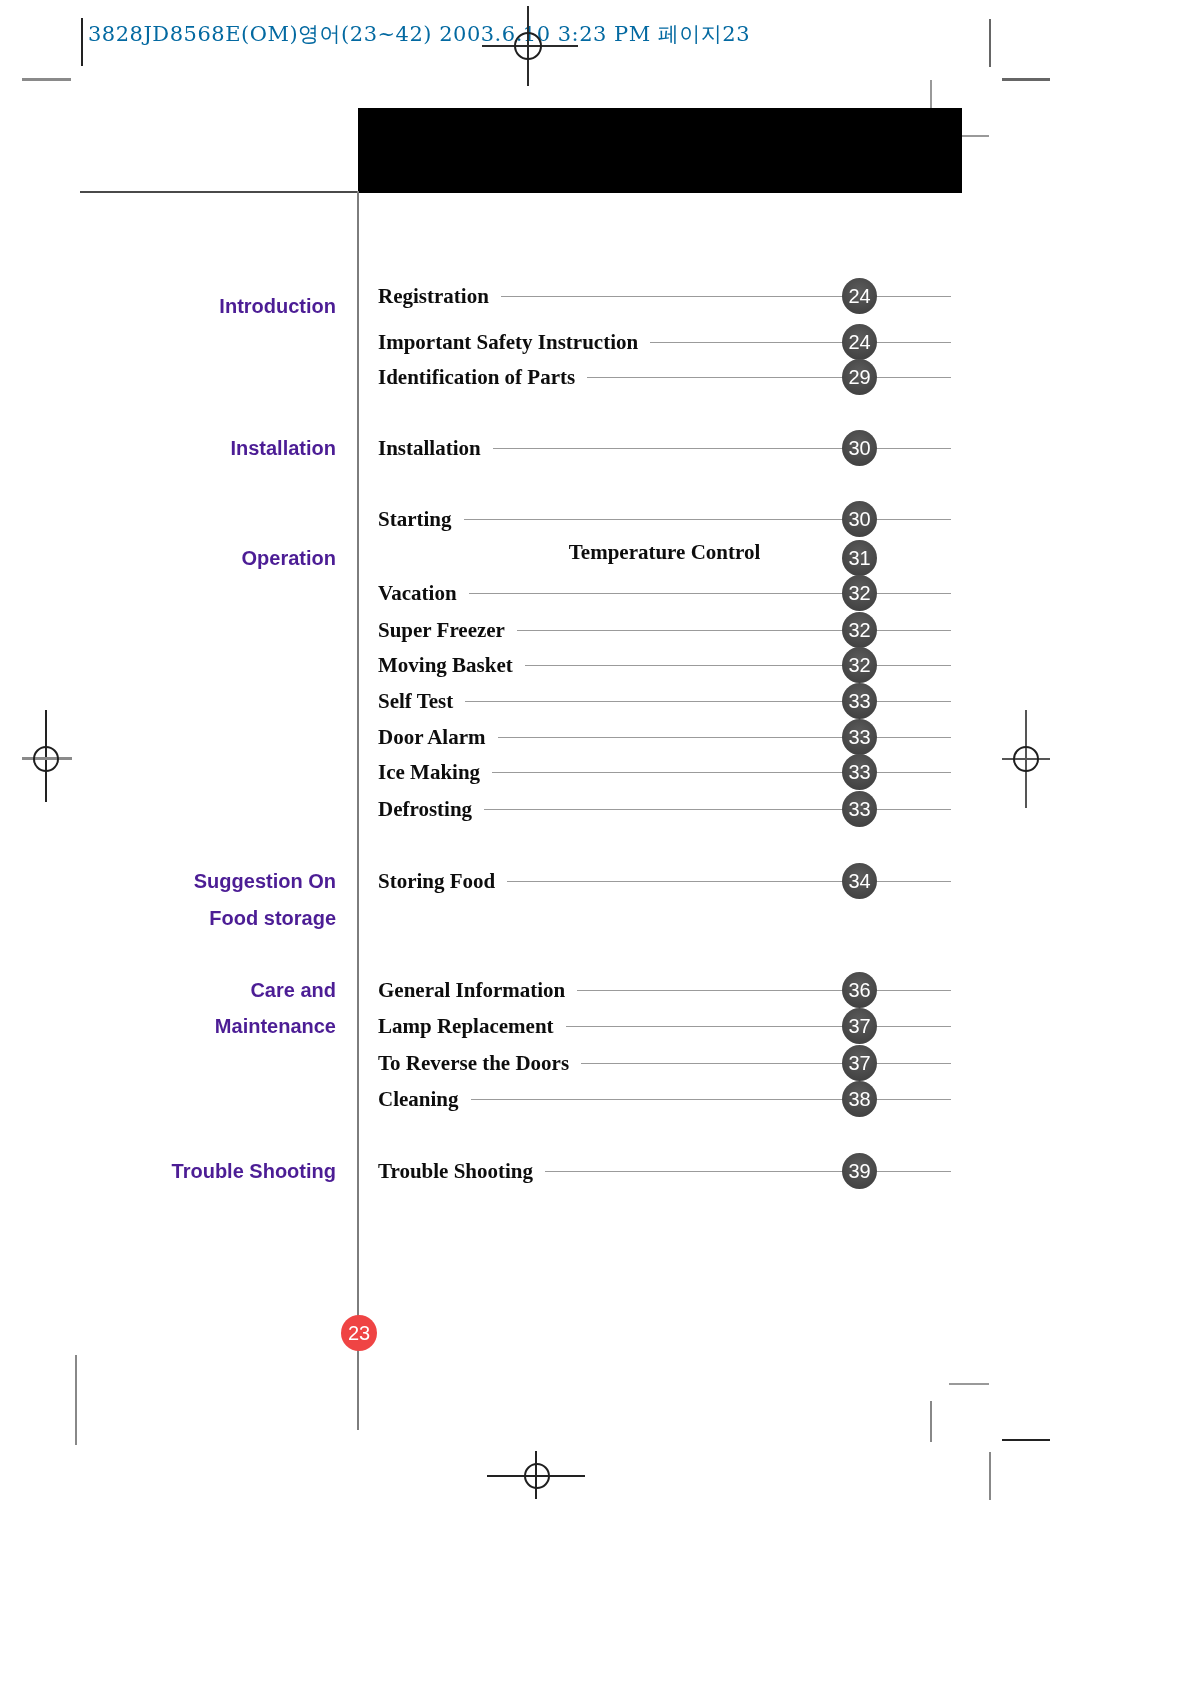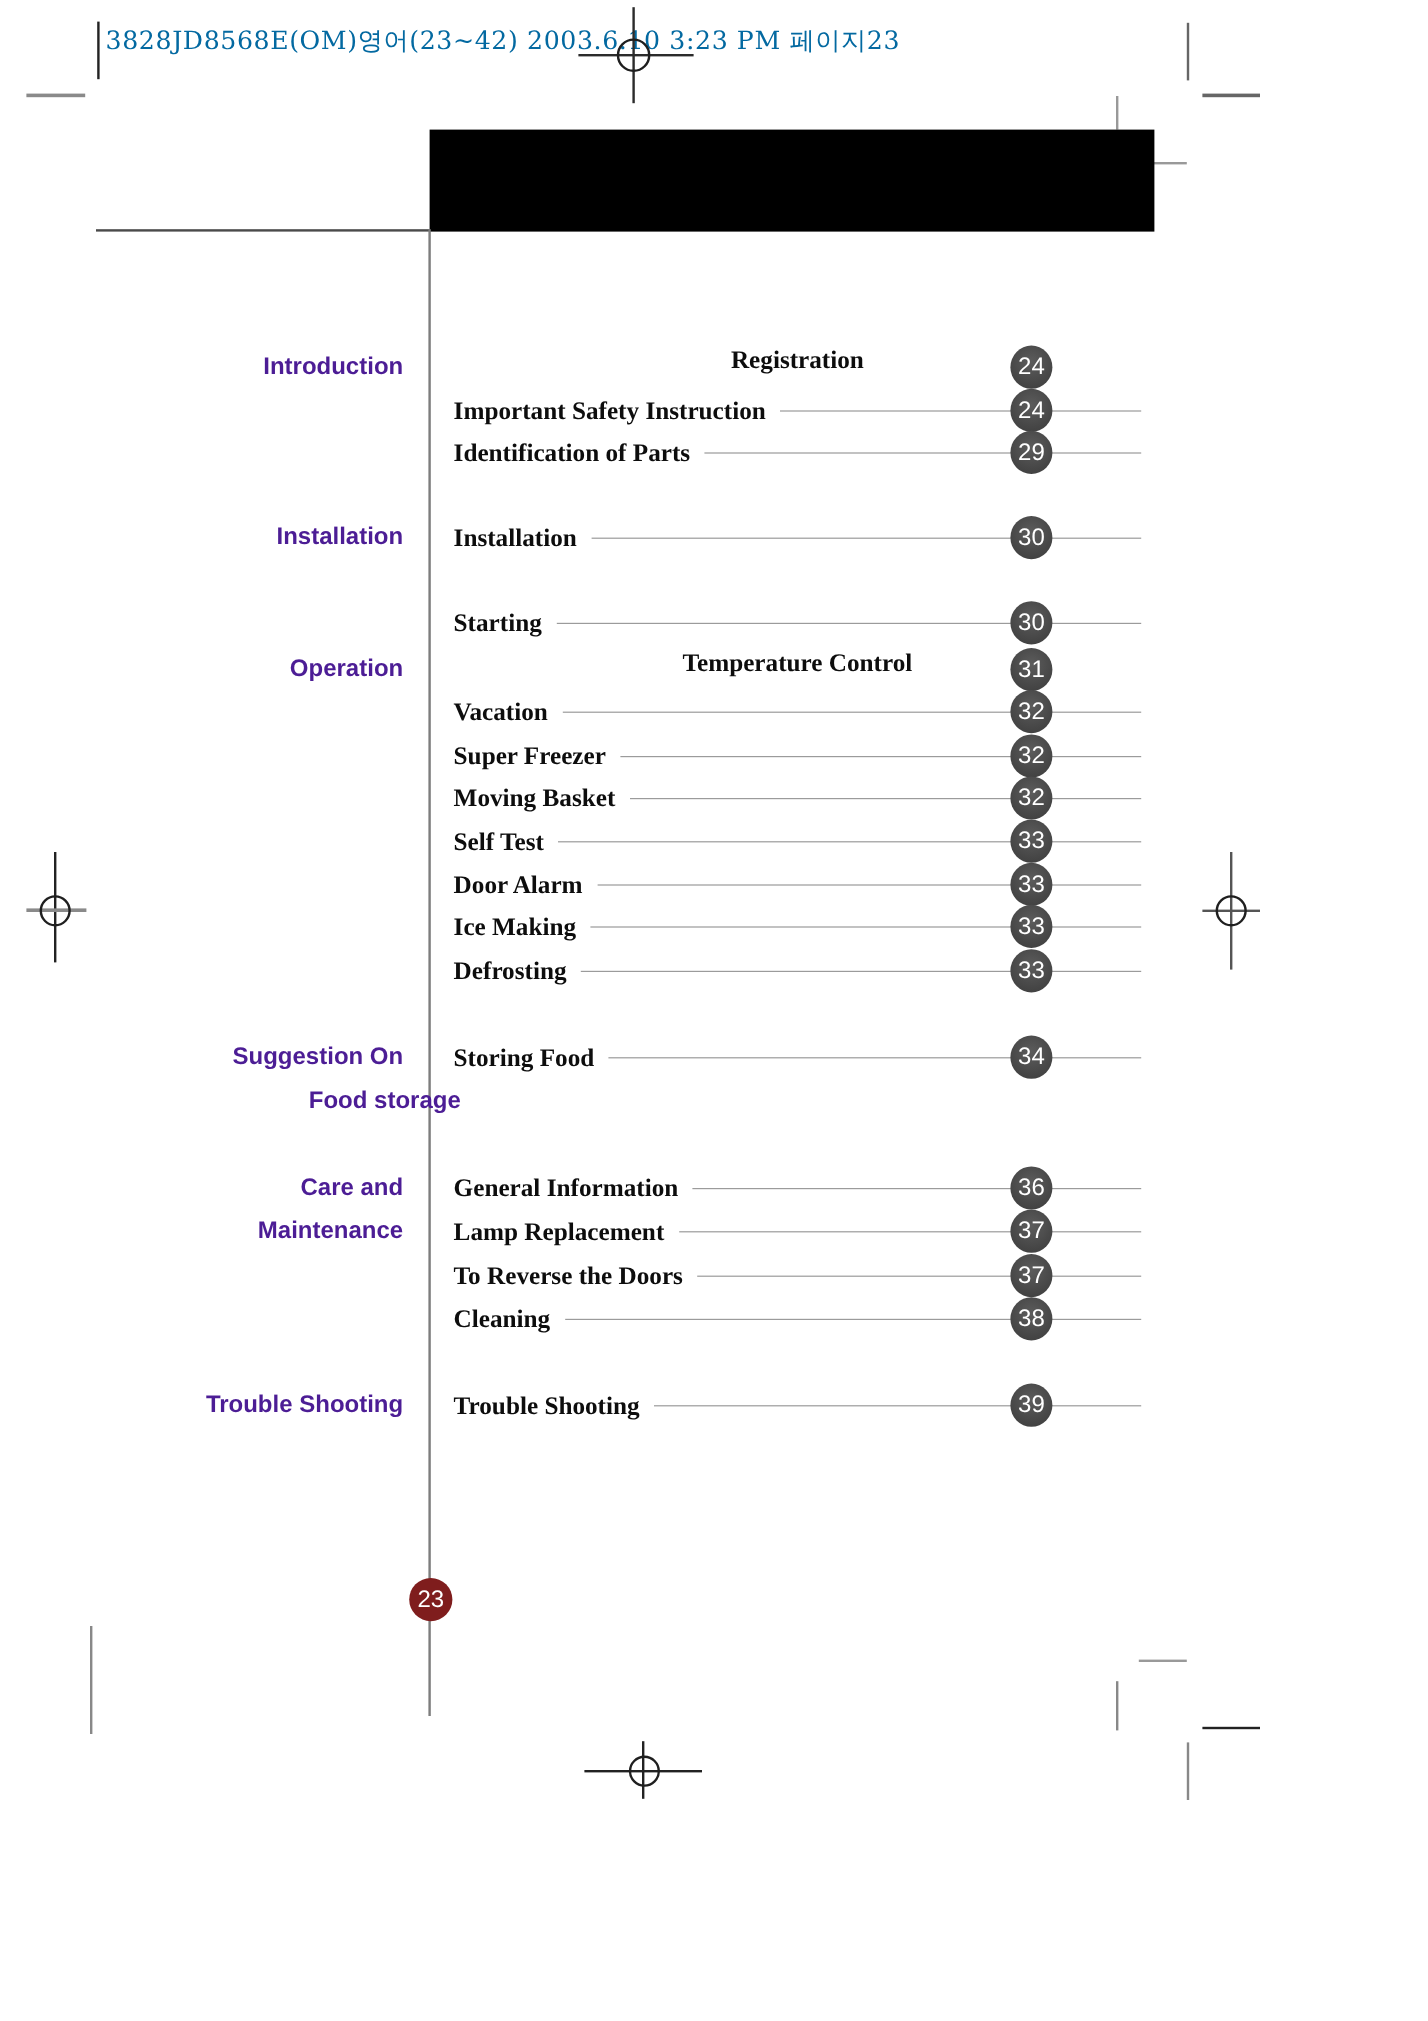--- a/index.html
+++ b/index.html
@@ -64,21 +64,21 @@
     background:radial-gradient(circle at 50% 38%, #5c5c5c 0%, #474747 62%, #3b3b3b 100%);
     color:#ffffff;font-size:20px;
     display:flex;align-items:center;justify-content:center;
     z-index:2;
   }
 
   
   .page-badge{
     position:absolute;left:341px;top:1315px;
     width:36px;height:36px;border-radius:50%;
-    background:#7f1d1d;color:#ffffff;font-size:20px;
+    background:#ef4444;color:#ffffff;font-size:20px;
     display:flex;align-items:center;justify-content:center;
     z-index:3;
   }
 
   
   .mark{position:absolute;}
   .reg-circle{
     position:absolute;border:2px solid #1f1f1f;border-radius:50%;
     background:transparent;box-sizing:border-box;
   }
@@ -121,27 +121,27 @@
   <div class="band"></div>
   <div class="band-bottom-line"></div>
   <div class="v-rule"></div>
 
 
   <div id="section-labels">
       <div class="section-label" style="top: 306px;">Introduction</div>
       <div class="section-label" style="top: 448px;">Installation</div>
       <div class="section-label" style="top: 558px;">Operation</div>
       <div class="section-label" style="top: 881px;">Suggestion On</div>
-      <div class="section-label" style="top: 918px; padding-left: 48px;">Food storage</div>
+      <div class="section-label" style="top: 918px;">Food storage</div>
       <div class="section-label" style="top: 990px;">Care and</div>
       <div class="section-label" style="top: 1026px;">Maintenance</div>
       <div class="section-label" style="top: 1171px;">Trouble Shooting</div>
     </div>
   <div id="toc-rows">
-      <div class="toc-row" style="top: 306px; flex-direction: column;">
+      <div class="toc-row" style="top: 296px;">
         <span class="entry-title">Registration</span>
         <span class="leader"></span>
         <span class="badge">24</span>
       </div>
       <div class="toc-row" style="top: 342px;">
         <span class="entry-title">Important Safety Instruction</span>
         <span class="leader"></span>
         <span class="badge">24</span>
       </div>
       <div class="toc-row" style="top: 377px;">

